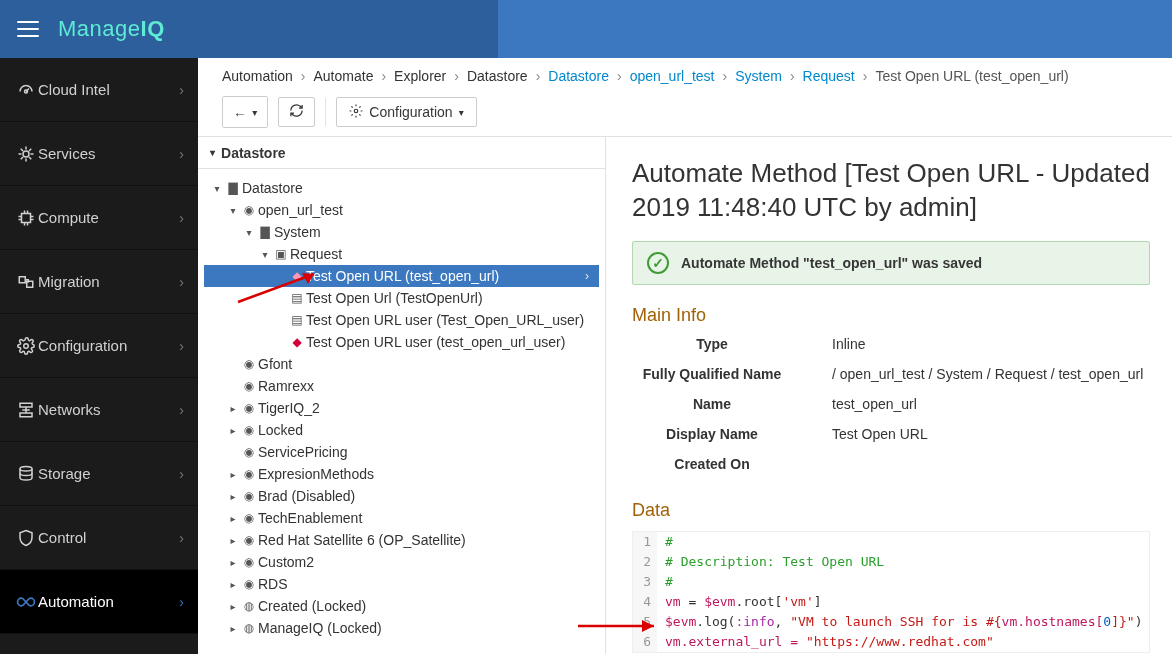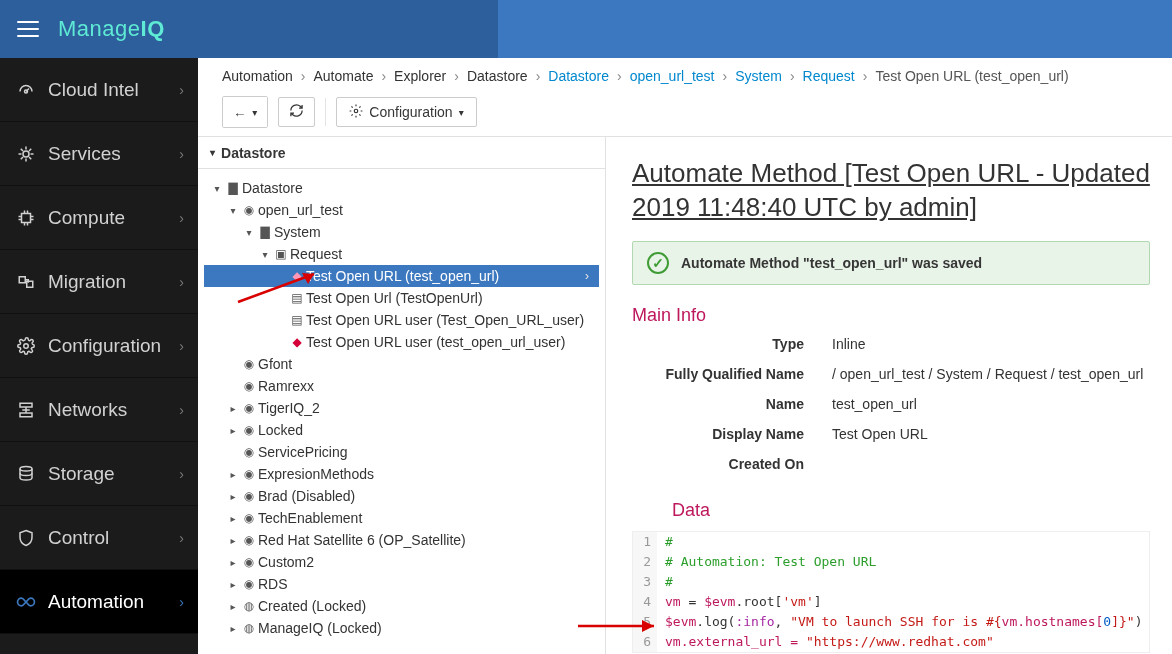--- a/index.html
+++ b/index.html
@@ -9,21 +9,21 @@
   .hamburger-lines { width:22px; height:16px; display:flex; flex-direction:column; justify-content:space-between; }
   .hamburger-lines span { height:2px; background:#fff; border-radius:1px;}
   .brand { color:#5eead4; font-size:22px; margin-left:10px; letter-spacing:.5px; }
   .brand b{font-weight:600;}
   .highlight-blue-top { position:absolute; left:498px; top:0; width:674px; height:58px; background:#3c78bf; }
 
   .sidebar { position:absolute; top:58px; left:0; width:198px; bottom:0; background:#1b1b1b; color:#d1d1d1; }
   .side-item { height:64px; display:flex; align-items:center; padding:0 14px 0 14px; border-bottom:1px solid #111; cursor:pointer; position:relative; color:#d1d1d1; }
   .side-item.active { background:#000; color:#fff; }
   .side-icon { width:24px; display:flex; align-items:center; justify-content:center; color:#d1d1d1; }
-  .side-label { margin-left:10px; font-size:19px; flex:1; }
+  .side-label { font-size:15px; flex:1; }
   .chev { color:#7a7a7a; font-size:14px; }
   .side-item.active .side-icon, .side-item.active .chev { color:#3c78bf; }
 
   .main { position:absolute; left:198px; top:58px; right:0; bottom:0; background:#fff; }
   .breadcrumb { padding:10px 24px 6px; color:#333; font-size:14px; display:flex; flex-wrap:wrap; gap:6px; align-items:center;}
   .breadcrumb .sep::after { content:"›"; color:#888; margin:0 2px; }
   .bc-link { color:#0088ce; }
   .bc-plain { color:#333; }
   .bc-final { color:#555; }
 
@@ -45,30 +45,30 @@
   .tree-row.selected { background:#3c78bf; color:#fff; }
   .tree-row.selected .ticon, .tree-row.selected .tlabel { color:#fff; }
   .tree-row .ruby { color:#d4003a; }
   .tree-row.selected .ruby { color:#ff97b8; }
   .tree-row .caret-spacer{width:14px;}
   .ind0{padding-left:6px;} .ind1{padding-left:22px;} .ind2{padding-left:38px;}
   .ind3{padding-left:54px;} .ind4{padding-left:70px;}
   .sel-chev { margin-left:auto; margin-right:10px; color:#e6e6e6; font-size:12px;}
 
   .detail-panel { flex:1; padding:20px 22px 10px 26px; overflow:hidden; }
-  .page-title { font-size:26px; color:#333; font-weight:400; margin-bottom:16px; line-height:1.3;text-decoration:underline;}
+  .page-title { font-size:26px; color:#333; font-weight:400; margin-bottom:16px; line-height:1.3;}
   .alert-success { background:#e9f4e9; border:1px solid #b2d8b2; border-radius:2px; padding:10px 14px; display:flex; align-items:center; gap:12px; margin-bottom:20px; color:#363636;}
   .alert-success .check {
     width:22px; height:22px; border:2px solid #3f9c35; border-radius:50%; display:flex; align-items:center; justify-content:center; color:#3f9c35; font-weight:700;
   }
-  .section-h { font-size:18px; font-weight:400; margin:12px 0 10px; color:#be185d;}
+  .section-h { font-size:18px; font-weight:400; margin:12px 0 10px; color:#a16207;}
   .kv { display:grid; grid-template-columns:200px 1fr; row-gap:14px; font-size:14px; }
-  .kv .k { text-align:right; font-weight:600; color:#333; padding-right:28px;}
+  .kv .k { text-align:center; font-weight:600; color:#333; padding-right:40px;}
   .kv .v { color:#333; }
-  h2.section-h.mt { margin-top:28px;margin-left:40px;}
+  h2.section-h.mt { margin-top:28px;}
   .code { border:1px solid #eee; font-family:Menlo,Consolas,monospace; font-size:13px; line-height:20px; margin-top:4px; }
   .code-row { display:flex; }
   .ln { width:24px; text-align:right; background:#f7f7f7; color:#999; padding-right:6px; user-select:none;}
   .cl { padding-left:8px; white-space:pre; }
   .cm-comment{color:#2b9e2b;}
   .cm-var{color:#be185d;}
   .cm-sym{color:#a626a4;}
   .cm-str{color:#c41a16;}
   .cm-num{color:#005cc5;}
   .cm-punc{color:#333;}
@@ -374,21 +374,21 @@
         <div class="k">Created On</div>
       </div>
       <h2 class="section-h mt">Data</h2>
       <div class="code">
         <div class="code-row">
             <div class="ln">1</div>
             <div class="cl"><span class="cm-comment">#</span></div>
           </div>
         <div class="code-row">
             <div class="ln">2</div>
-            <div class="cl"><span class="cm-comment"># Automation: Test Open URL</span></div>
+            <div class="cl"><span class="cm-comment"># Description: Test Open URL</span></div>
           </div>
         <div class="code-row">
             <div class="ln">3</div>
             <div class="cl"><span class="cm-comment">#</span></div>
           </div>
         <div class="code-row">
             <div class="ln">4</div>
             <div class="cl"><span class="cm-var">vm</span><span class="cm-punc"> = </span><span class="cm-var">$evm</span><span class="cm-punc">.root[</span><span class="cm-str">'vm'</span><span class="cm-punc">]</span></div>
           </div>
         <div class="code-row">

